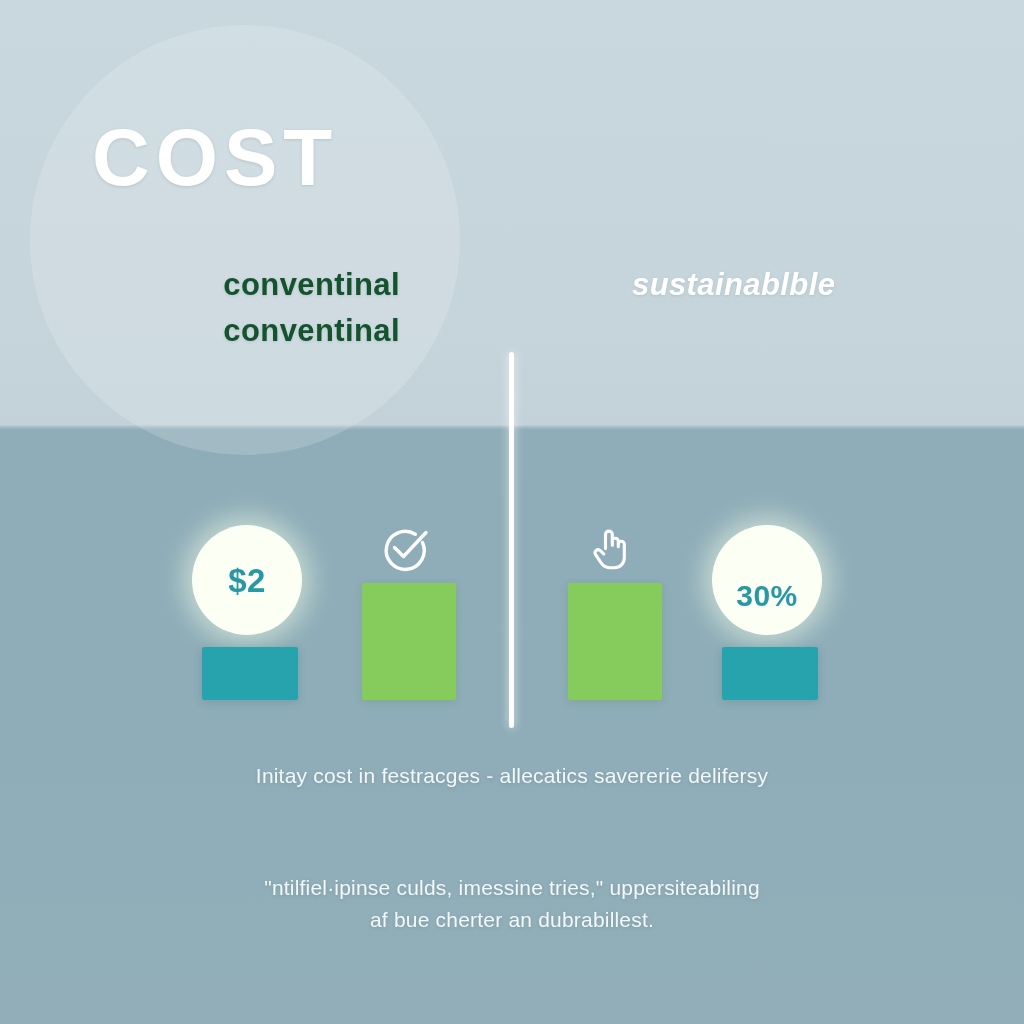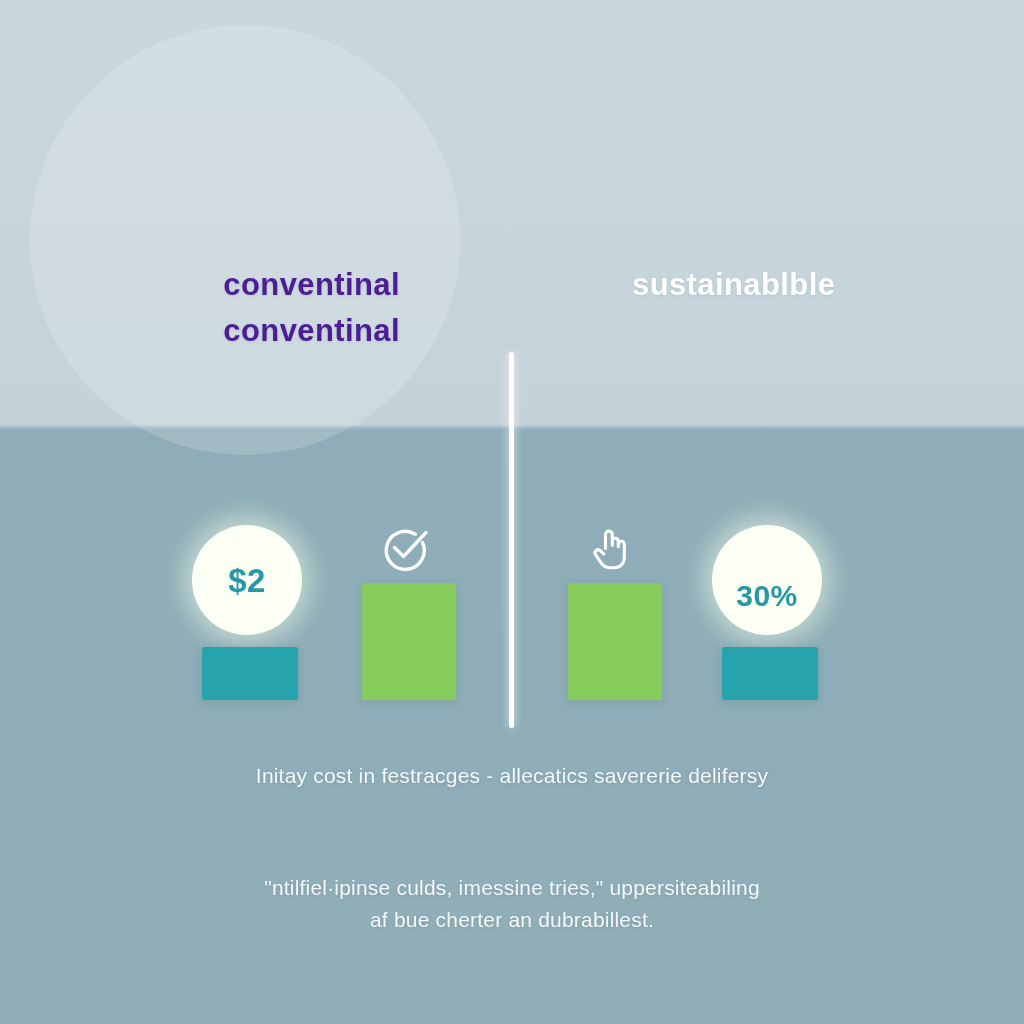--- a/index.html
+++ b/index.html
@@ -68,35 +68,36 @@
     text-shadow: 0 1px 3px rgba(120,145,155,0.30);
   }
   .subhead-left {
     position: absolute;
     left: 60px; top: 262px;
     width: 340px;
     text-align: right;
     font-size: 31px;
     font-weight: 700;
     line-height: 1.47;
-    color: #4c1d95;
+    color: #14532d;
     letter-spacing: 0.4px;
     text-shadow: 0 1px 3px rgba(120,145,155,0.28);
   }
   .subhead-right {
     position: absolute;
     left: 632px; top: 262px;
     width: 360px;
     text-align: left;
     font-size: 31px;
     font-weight: 700;
     line-height: 1.47;
     color: #ffffff;
     letter-spacing: 0.4px;
     text-shadow: 0 1px 3px rgba(120,145,155,0.28);
+    font-style: italic;
   }
   .subhead-line { display: block; }
 
   
   .divider {
     position: absolute;
     left: 509px; top: 352px;
     width: 5px; height: 376px;
     background: #ffffff;
     border-radius: 3px;
@@ -163,20 +164,23 @@
 </head>
 <body>
 
 <div id="poster">
 
   <div class="band-top"></div>
   <div class="band-bottom"></div>
   <div class="band-seam"></div>
   <div class="halo-circle"></div>
 
+  <div class="headline-wrap">
+    <div class="headline">COST</div>
+  </div>
 
   <div class="subhead-left">
     <span class="subhead-line">conventinal</span>
     <span class="subhead-line">conventinal</span>
   </div>
 
   <div class="subhead-right">
     <span class="subhead-line">sustainablble</span>
   </div>
 

